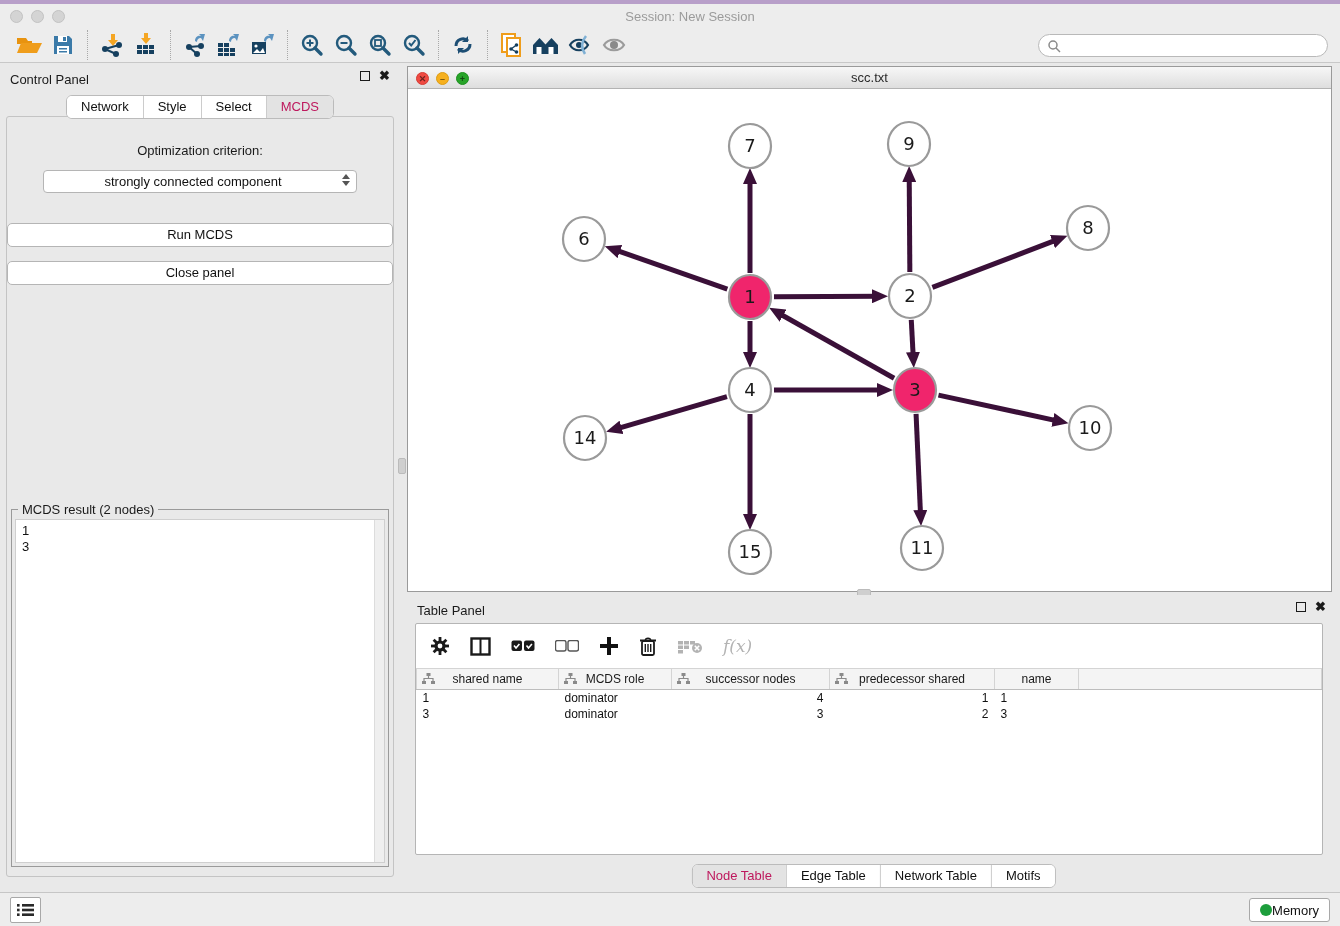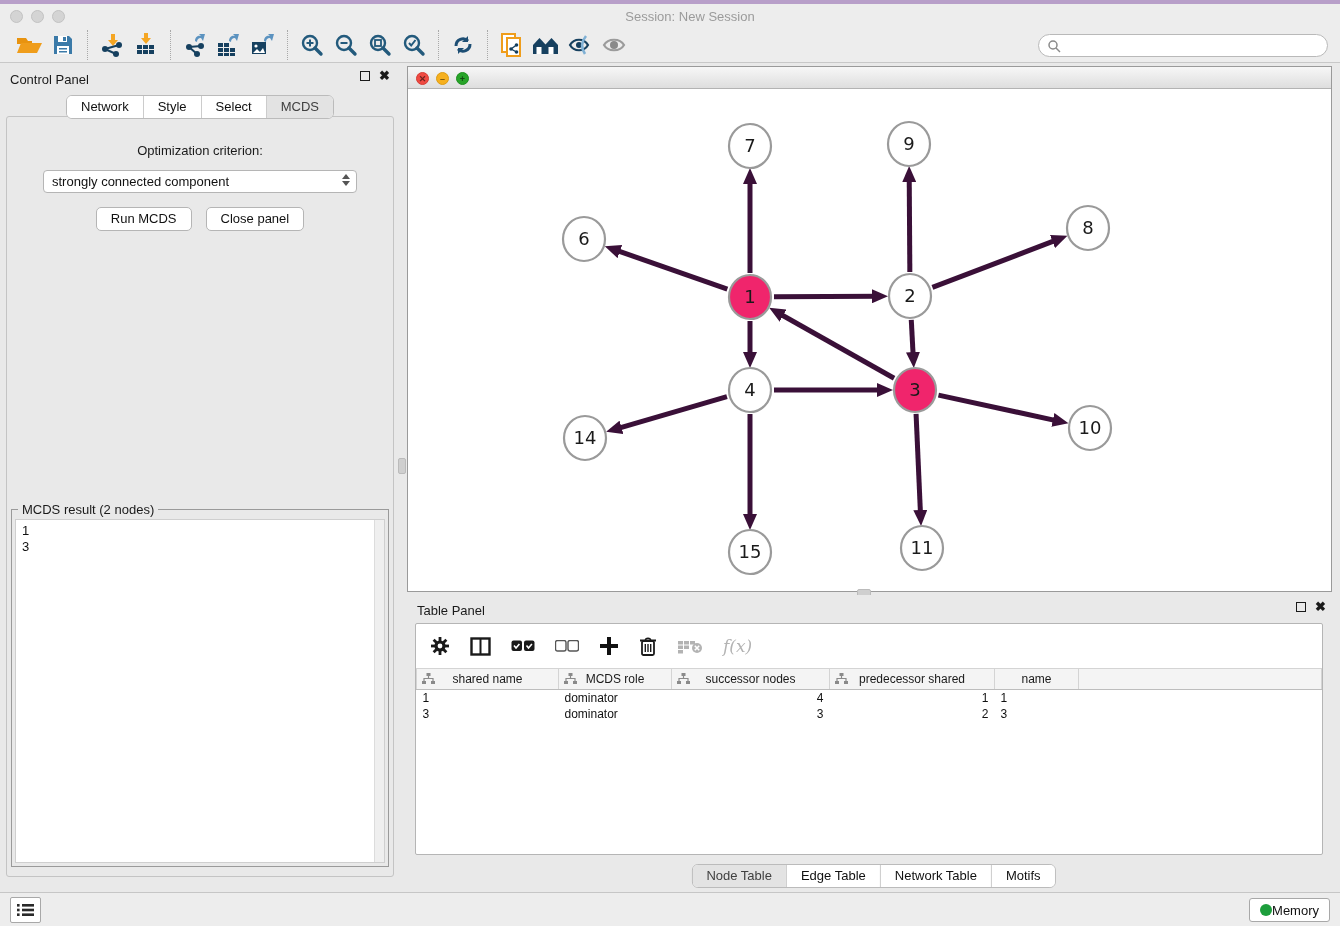--- a/index.html
+++ b/index.html
@@ -24,29 +24,29 @@
   .control-panel { position:absolute; left:0; top:63px; width:400px; height:829px; background:#e9e9e9; }
   .cp-header { position:absolute; top:0; left:0; width:100%; height:32px; }
   .cp-title { position:absolute; left:10px; top:9px; font-size:13px; color:#1a1a1a; }
   .panel-btns { position:absolute; right:10px; top:8px; display:flex; gap:9px; align-items:center; }
   .float-box { width:10px; height:10px; border:1.5px solid #1a1a1a; display:inline-block; }
   .close-x { font-size:13px; font-weight:bold; color:#1a1a1a; line-height:10px; }
   .tab-group { display:flex; border:1px solid #bbb; border-radius:6px; overflow:hidden; background:#fff; }
   .cp-tabs { position:absolute; top:32px; left:50%; transform:translateX(-50%); z-index:2; }
   .tab-item { padding:3px 14px 4px; font-size:13px; color:#111; background:#fff; border-left:1px solid #ccc; cursor:pointer; white-space:nowrap; }
   .tab-item:first-child { border-left:none; }
-  .tab-item.active { background:#e3e3e3; color:#404040; }
+  .tab-item.active { background:#e3e3e3; color:#be185d; }
   .cp-body { position:absolute; left:6px; right:6px; top:53px; bottom:15px; background:#e9e9e9; border:1px solid #c4c4c4; border-radius:3px; }
   .opt-label { margin-top:26px; text-align:center; font-size:13px; color:#1a1a1a; }
-  .select-row { margin:12px 36px 0; position:relative; }
+  .select-row { margin:12px 36px 0; position:relative;text-align:center; }
   .mac-select { width:100%; height:23px; background:#fff; border:1px solid #b5b5b5; border-radius:4px; font-size:13px; padding:3px 22px 0 8px; color:#111; cursor:pointer; white-space:nowrap; overflow:hidden; }
   .spinners { position:absolute; right:7px; top:4px; display:flex; flex-direction:column; gap:2px; }
   .spin-up { width:0; height:0; border-left:4px solid transparent; border-right:4px solid transparent; border-bottom:5px solid #555; }
   .spin-dn { width:0; height:0; border-left:4px solid transparent; border-right:4px solid transparent; border-top:5px solid #555; }
-  .btn-row { margin-top:14px; display:flex; justify-content:center; gap:14px; }
+  .btn-row { margin-top:30px; display:flex; justify-content:center; gap:14px;flex-direction:column; }
   .mac-btn { background:#fff; border:1px solid #b5b5b5; border-radius:5px; font-size:13px; padding:3px 14px 4px; color:#111; cursor:pointer; font-family:"Liberation Sans",sans-serif; }
   .result-fieldset { position:absolute; left:4px; right:4px; top:376px; bottom:9px; border:1px solid #9a9a9a;margin-top:16px; }
   .result-legend { position:absolute; top:-8px; left:6px; background:#e9e9e9; padding:0 4px; font-size:13px; color:#1a1a1a; }
   .result-area { position:absolute; left:3px; right:3px; top:9px; bottom:3px; background:#fff; border:1px solid #cfcfcf; }
   .result-text { font-size:13px; color:#111; padding:3px 6px; white-space:pre; line-height:16px; }
   .result-scroll { position:absolute; right:0; top:0; bottom:0; width:10px; background:#efefef; border-left:1px solid #dcdcdc; }
 
   
   .net-window { position:absolute; left:407px; top:66px; width:925px; height:526px; background:#fff; border:1px solid #9a9a9a; }
   .net-titlebar { position:absolute; top:0; left:0; width:100%; height:22px; background:linear-gradient(#f7f7f7,#dedede); border-bottom:1px solid #b3b3b3; }
@@ -285,20 +285,21 @@
   </div>
 </div>
 
 <div class="net-window">
   <div class="net-titlebar">
     <div class="traffic-active">
       <span class="tl tl-red">✕</span>
       <span class="tl tl-yellow">–</span>
       <span class="tl tl-green">+</span>
     </div>
+    <div class="net-title">scc.txt</div>
   </div>
   <svg class="net-canvas" id="graph-svg" width="923" height="503">
       <defs>
         <marker id="arrow" markerUnits="userSpaceOnUse" markerWidth="16" markerHeight="14" refX="8" refY="7" orient="auto">
           <path d="M0,0 L16,7 L0,14 Z" fill="#3a1038"></path>
         </marker>
       </defs>
       <line x1="342" y1="184" x2="342" y2="87" stroke="#3a1038" stroke-width="5" marker-end="url(#arrow)"></line>
       <line x1="319.34314698911055" y1="200.08375015282175" x2="204.3210662636118" y2="159.8953123089728" stroke="#3a1038" stroke-width="5" marker-end="url(#arrow)"></line>
       <line x1="365.9995312637325" y1="207.8500029296017" x2="472.0005859203344" y2="207.1874963379979" stroke="#3a1038" stroke-width="5" marker-end="url(#arrow)"></line>

